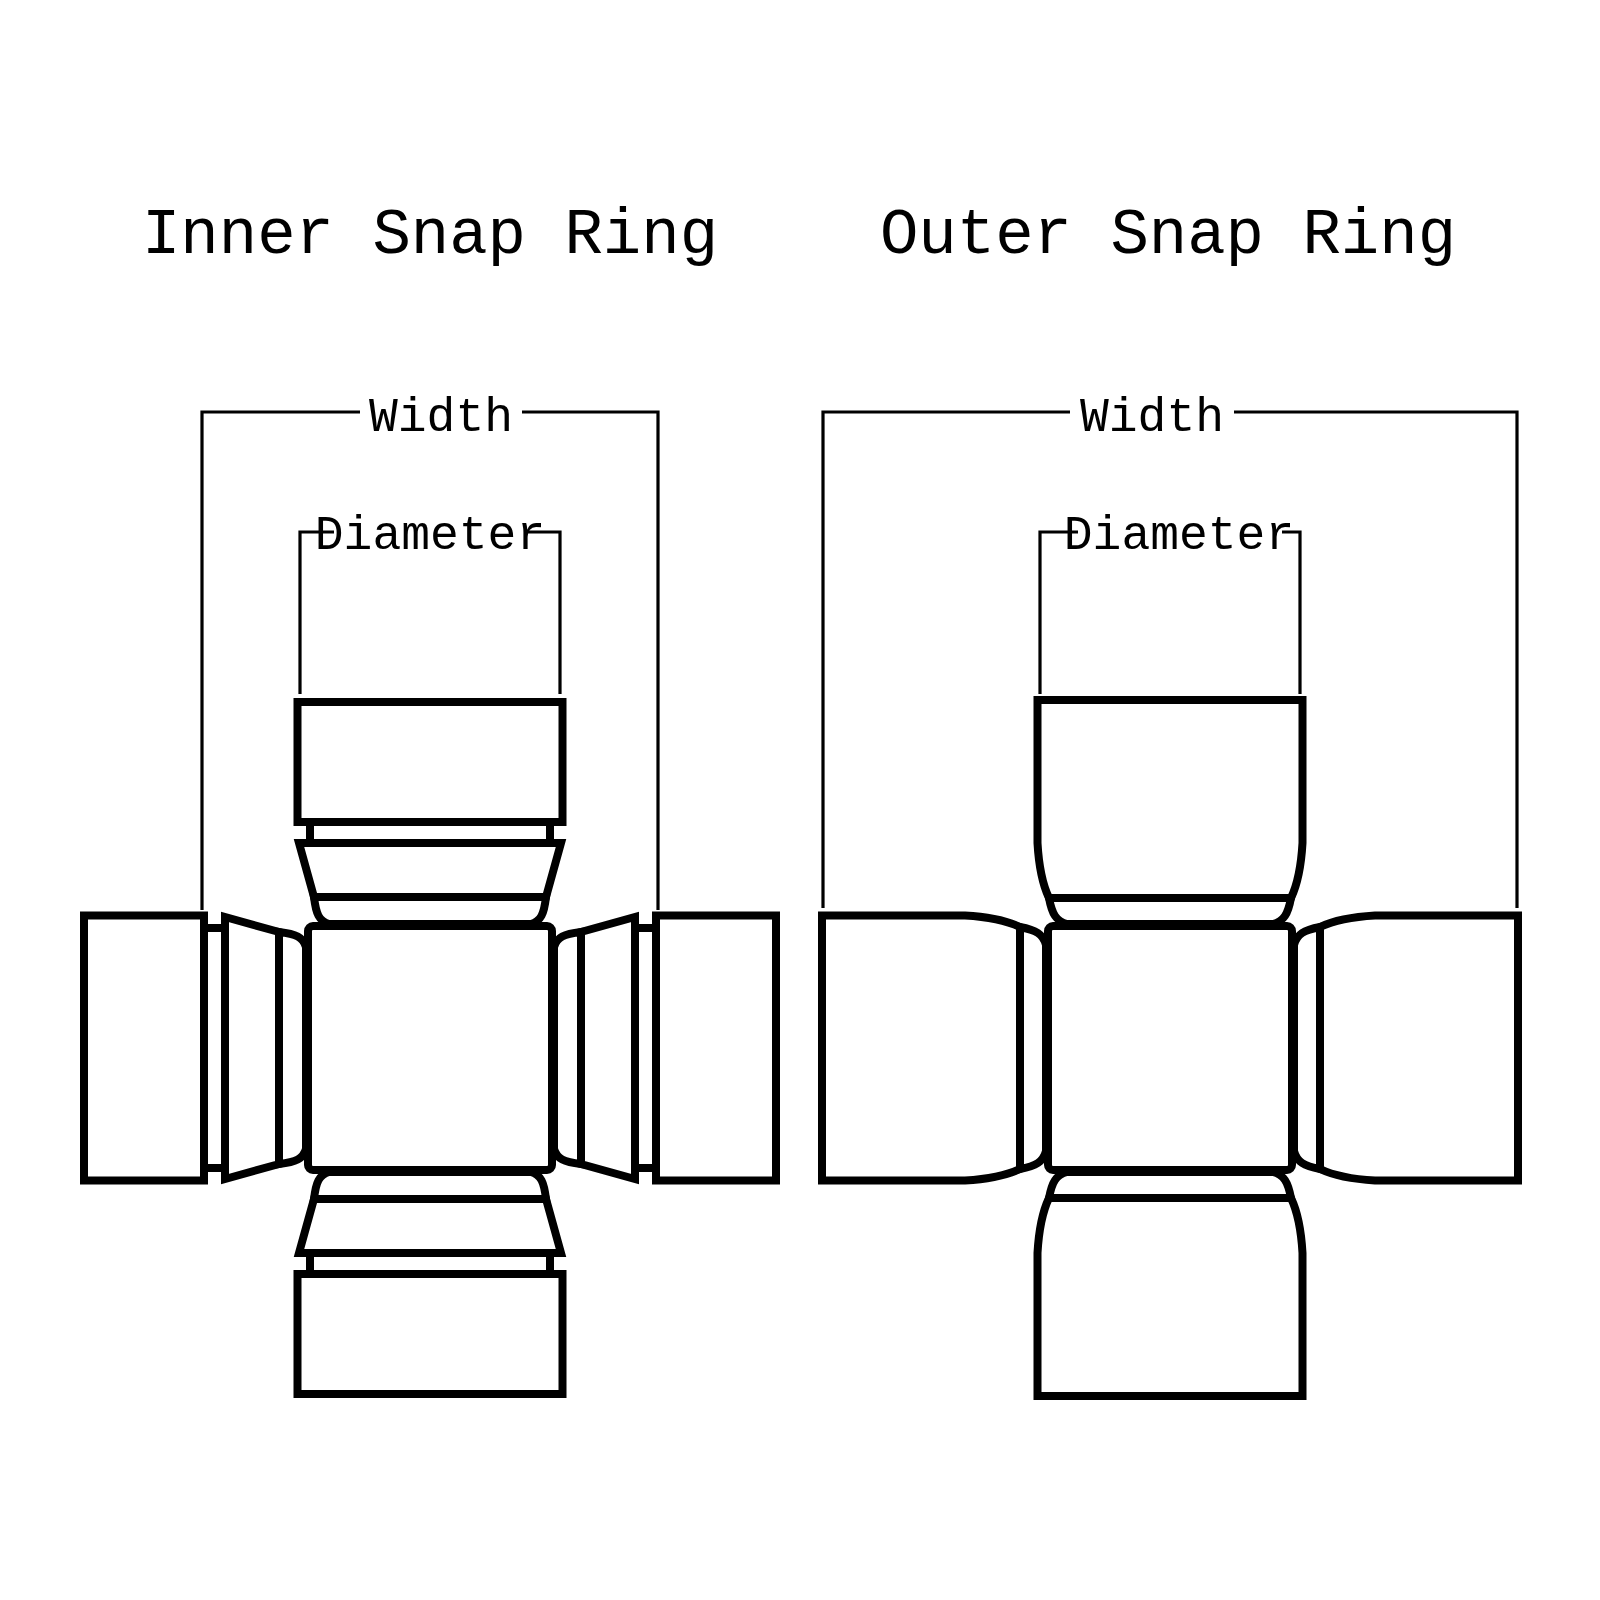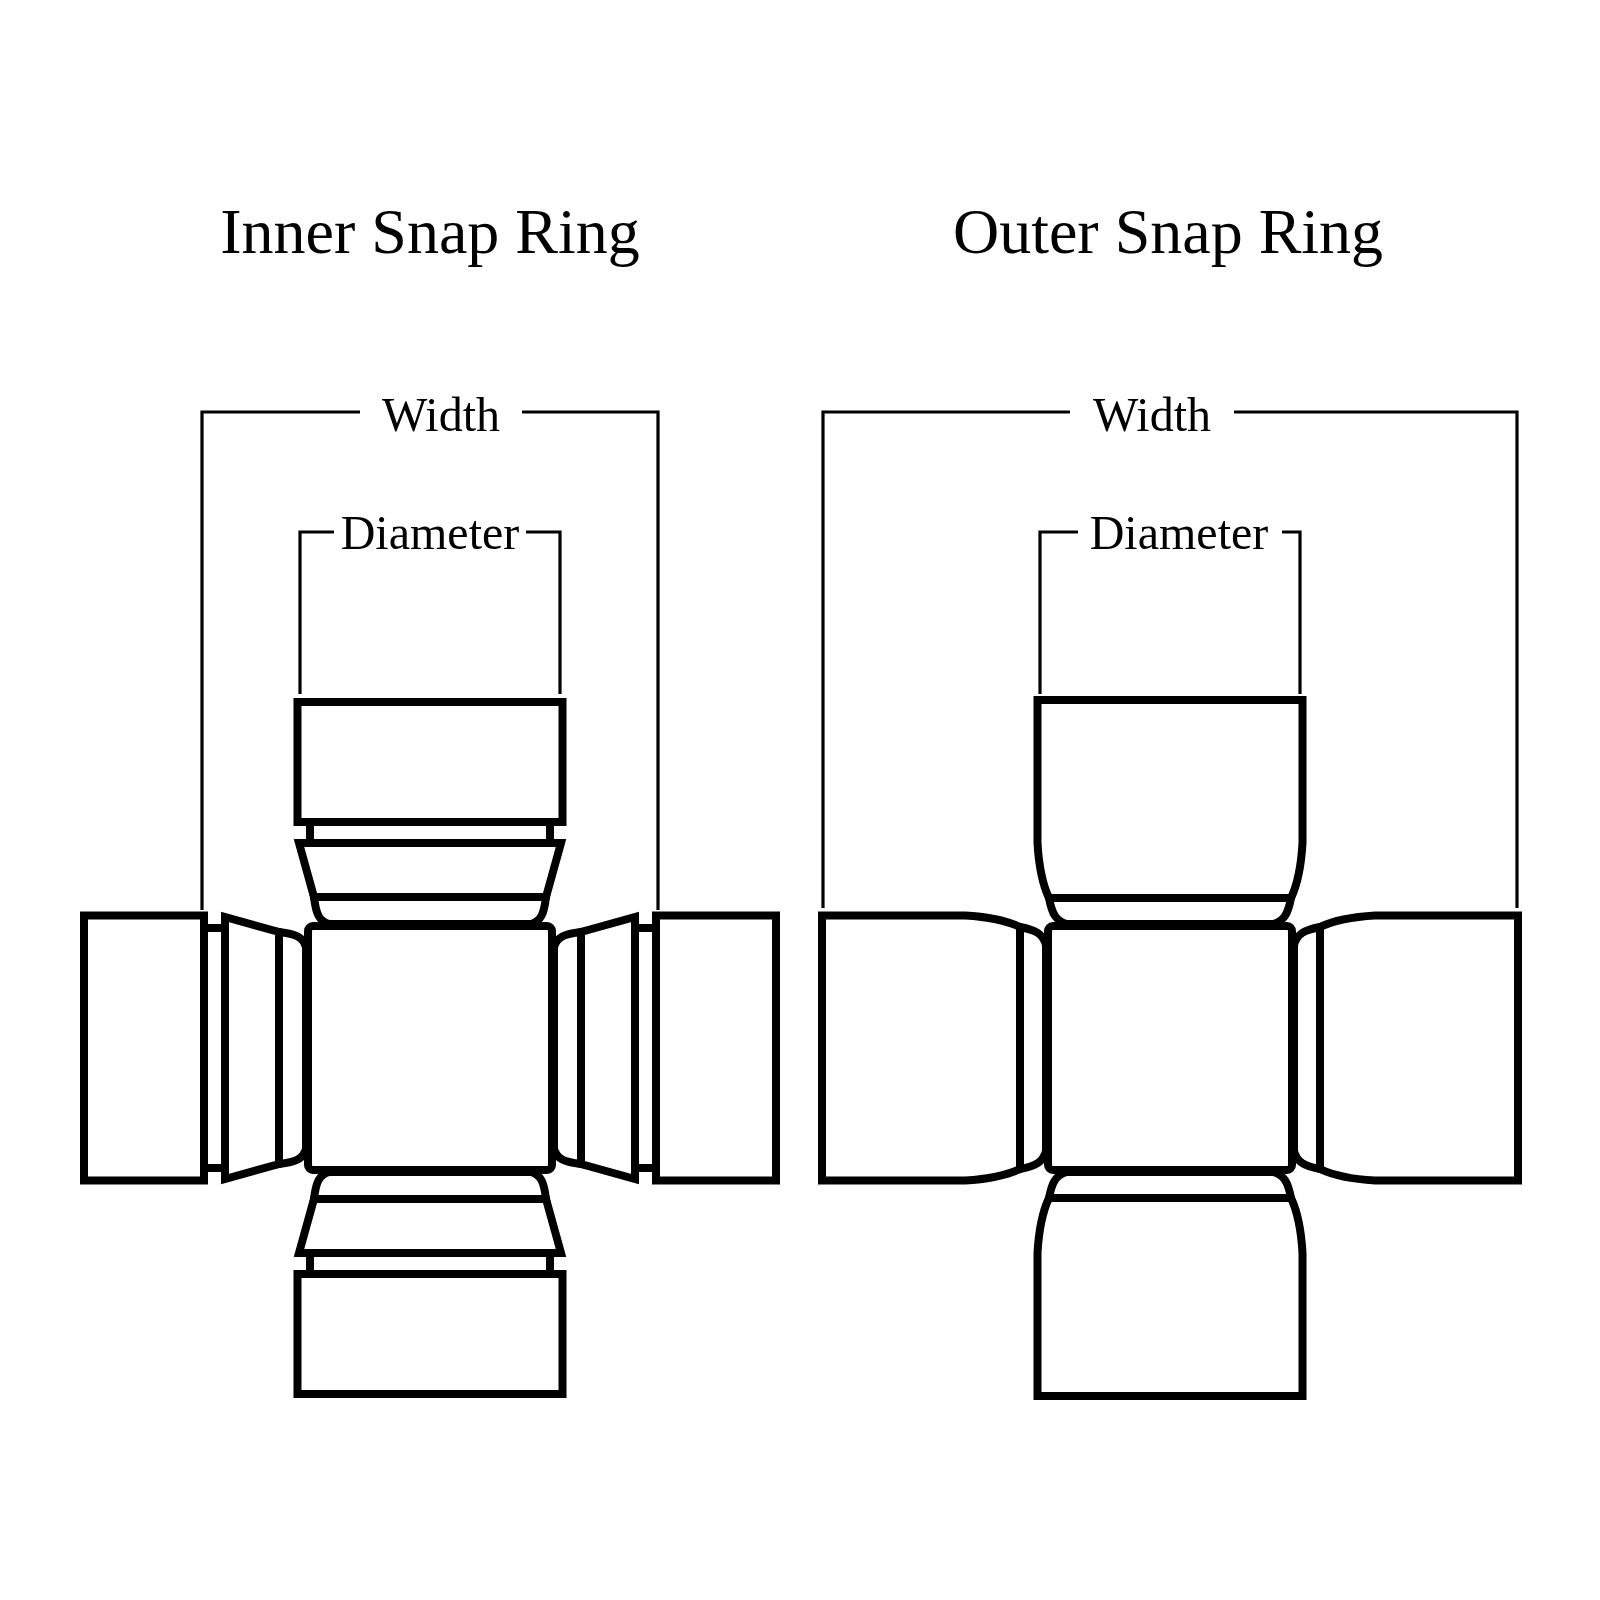--- a/index.html
+++ b/index.html
@@ -5,21 +5,21 @@
   html, body {
     margin: 0;
     padding: 0;
     background: #ffffff;
   }
   .stage {
     position: relative;
     width: 1600px;
     height: 1600px;
     background: #ffffff;
-    font-family: Liberation Serif, serif;
+    font-family: Liberation Mono, monospace;
   }
   svg { display: block; }
   .outline  { fill: #ffffff; stroke: #000000; stroke-width: 8; }
   .dimline  { fill: none;    stroke: #000000; stroke-width: 3.2; }
   .title-text { font-size: 64px; fill: #000000; text-anchor: middle; }
   .dim-text   { font-size: 48px; fill: #000000; text-anchor: middle; }
 </style>
 </head>
 <body>
 

